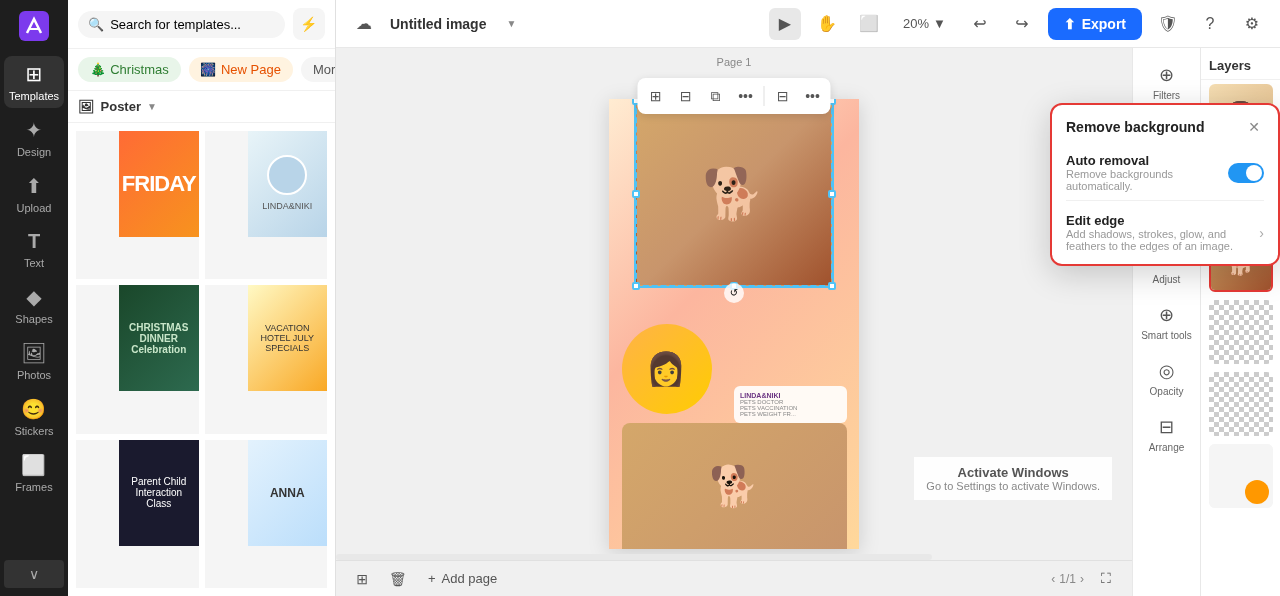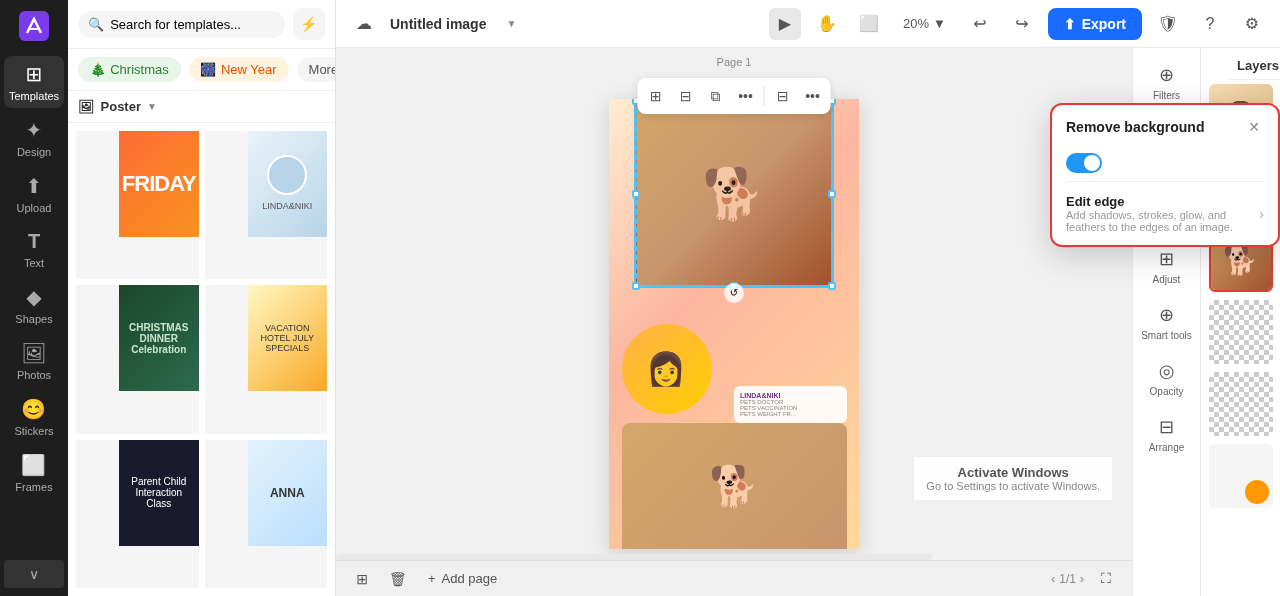--- a/index.html
+++ b/index.html
@@ -383,21 +383,20 @@
       width: 80px;
       background: #fff;
       border-left: 1px solid #e8e8e8;
       display: flex;
       flex-direction: column;
     }
     .layers-header {
       padding: 10px 8px 6px;
       font-size: 13px; font-weight: 600; color: #333;
       border-bottom: 1px solid #f0f0f0;
-      margin-left: 28px;
     }
     .layer-thumb {
       width: 64px; height: 64px;
       border-radius: 6px;
       overflow: hidden;
       margin: 4px auto;
       cursor: pointer;
       display: flex; align-items: center; justify-content: center;
       background: #f5f5f5;
     }
@@ -536,21 +535,21 @@
     </div>
     <div class="panel-icon-btn">⚡</div>
   </div>
   <div class="template-tags">
     <button class="tag-btn green">
       <span>🎄</span>
       <span>Christmas</span>
     </button>
     <button class="tag-btn orange">
       <span>🎆</span>
-      <span>New Year</span>
+      <span>New Page</span>
     </button>
     <button class="tag-btn gray">
       <span>More</span>
     </button>
   </div>
   <div class="panel-type-row">
     <span>🖼</span>
     <span>Poster</span>
     <span class="chevron">▼</span>
   </div>
@@ -778,20 +777,24 @@
       </div>
     </div>
   </div>
 
   <div class="remove-bg-popup">
     <div class="popup-header">
       <span class="popup-title">Remove background</span>
       <div class="popup-close">✕</div>
     </div>
     <div class="popup-row">
+      <div class="popup-row-text">
+        <div class="popup-row-title">Auto removal</div>
+        <div class="popup-row-sub">Remove backgrounds automatically.</div>
+      </div>
       <div class="toggle-switch">
         <div class="toggle-knob"></div>
       </div>
     </div>
     <div class="popup-divider"></div>
     <div class="edit-edge-row">
       <div class="edit-edge-text">
         <div class="edit-edge-title">Edit edge</div>
         <div class="edit-edge-sub">Add shadows, strokes, glow, and feathers to the edges of an image.</div>
       </div>

